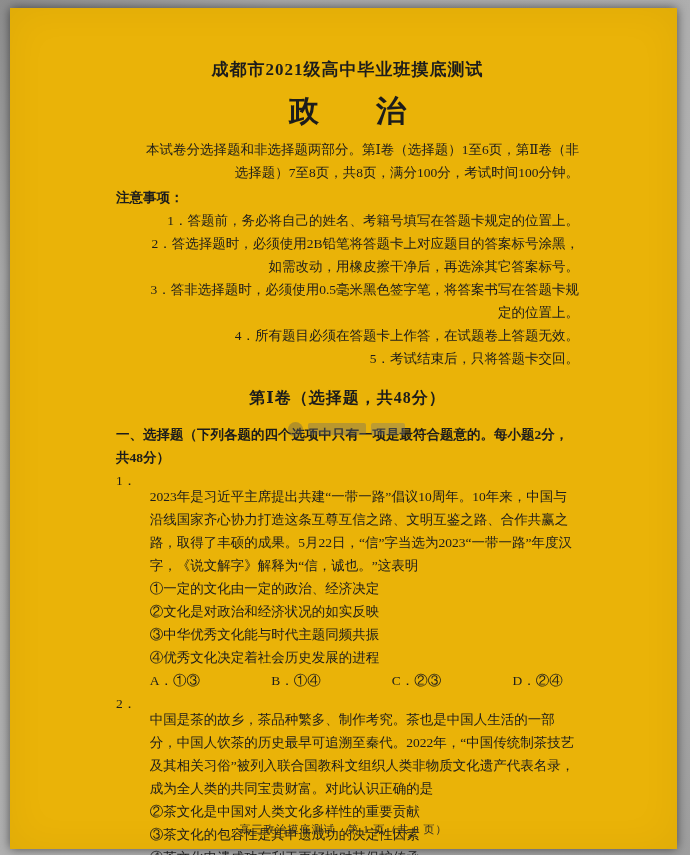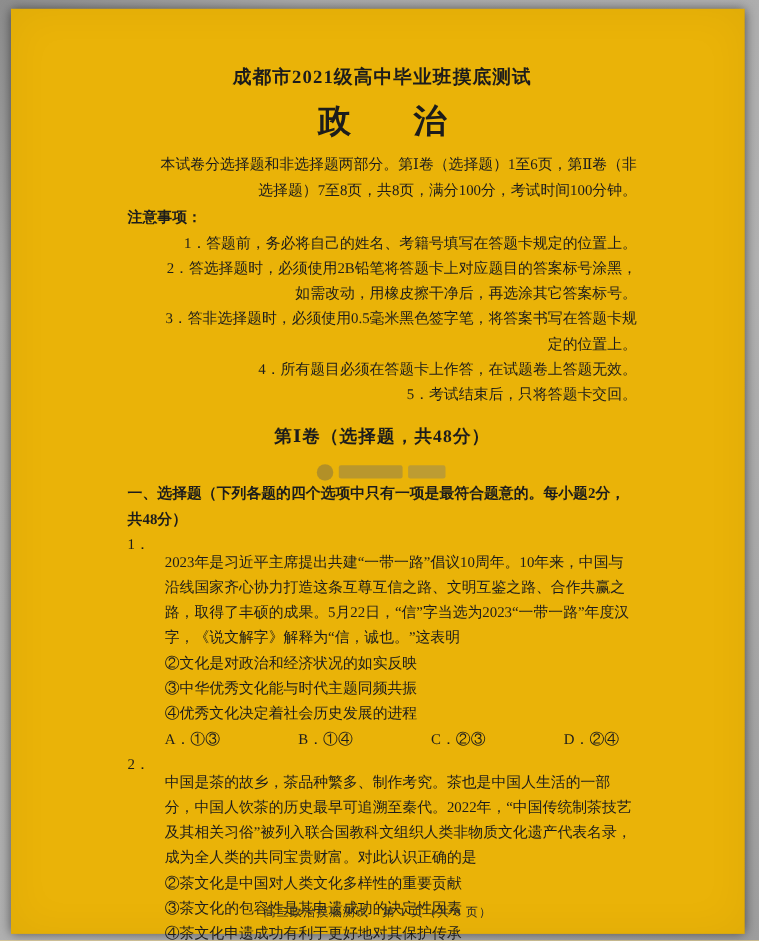--- a/index.html
+++ b/index.html
@@ -13,21 +13,21 @@
     position:absolute;left:10px;top:8px;right:13px;bottom:6px;
     background:#eab308;
     box-shadow:0 0 10px rgba(0,0,0,.55), inset 0 0 40px rgba(0,0,0,.05);
   }
   .content{padding:26px 98px 0 106px;}
   p{font-size:13.5px;line-height:23px;margin:0;}
   .h-title{text-align:center;font-size:17px;font-weight:bold;margin:24px 0 0;letter-spacing:1px;}
   .subject{text-align:center;font-size:30px;font-weight:bold;letter-spacing:.45em;text-indent:.45em;margin:18px 0 16px;}
   .indent{text-indent:2em;text-align:right;}
   .notice-label{font-weight:bold;margin-top:2px;}
-  .section-title{text-align:center;font-weight:bold;font-size:16px;margin:16px 0 28px;letter-spacing:1px;}
+  .section-title{text-align:center;font-weight:bold;font-size:16px;margin:16px 0 14px;letter-spacing:1px;}
   .part-heading{font-weight:bold;}
   .question{display:flex;align-items:flex-start;}
   .q-num{flex:none;width:2.5em;font-size:13.5px;line-height:23px;}
   .q-body{flex:1;font-size:13.5px;line-height:23px;margin-top:16px;}
   .statements div{font-size:13.5px;line-height:23px;}
   .options{display:flex;justify-content:space-between;padding-right:1.2em;font-size:13.5px;line-height:23px;}
   .footer{
     position:absolute;bottom:12px;left:0;right:0;text-align:center;
     font-size:11px;letter-spacing:1px;color:#2a2a2a;
   }
@@ -59,20 +59,21 @@
 
     <p class="section-title">第Ⅰ卷（选择题，共48分）</p>
 
     <p class="part-heading">一、选择题（下列各题的四个选项中只有一项是最符合题意的。每小题2分，共48分）</p>
 
     <div class="question">
       <span class="q-num">1．</span>
       <div class="q-body">
         <span>2023年是习近平主席提出共建“一带一路”倡议10周年。10年来，中国与沿线国家齐心协力打造这条互尊互信之路、文明互鉴之路、合作共赢之路，取得了丰硕的成果。5月22日，“信”字当选为2023“一带一路”年度汉字，《说文解字》解释为“信，诚也。”这表明</span>
         <div class="statements">
+          <div>①一定的文化由一定的政治、经济决定</div>
           <div>②文化是对政治和经济状况的如实反映</div>
           <div>③中华优秀文化能与时代主题同频共振</div>
           <div>④优秀文化决定着社会历史发展的进程</div>
         </div>
         <div class="options">
           <span>A．①③</span>
           <span>B．①④</span>
           <span>C．②③</span>
           <span>D．②④</span>
         </div>

